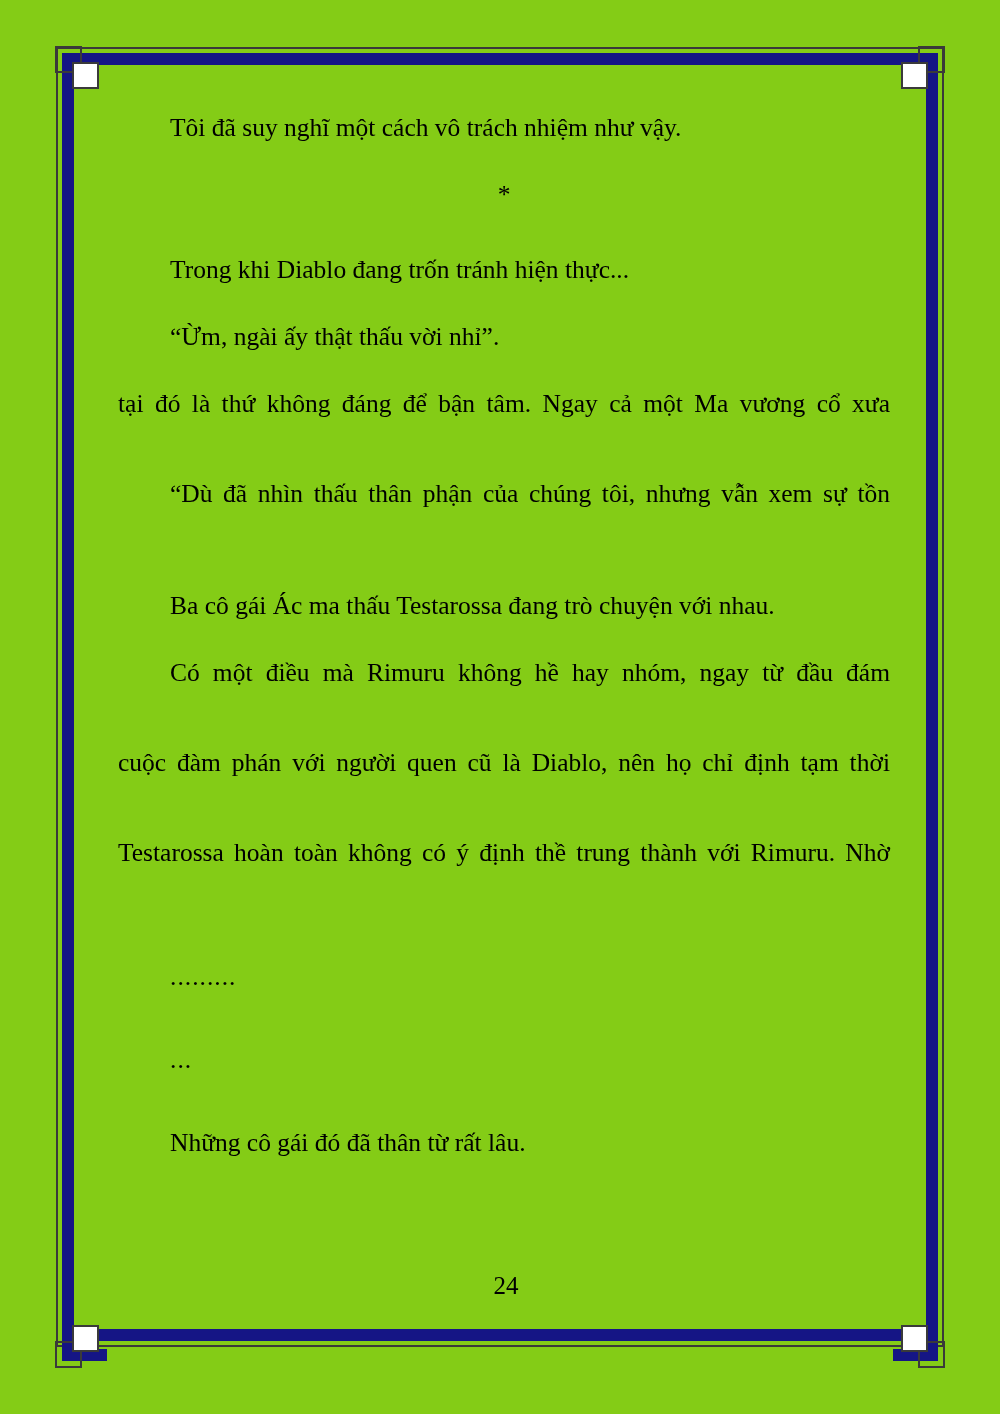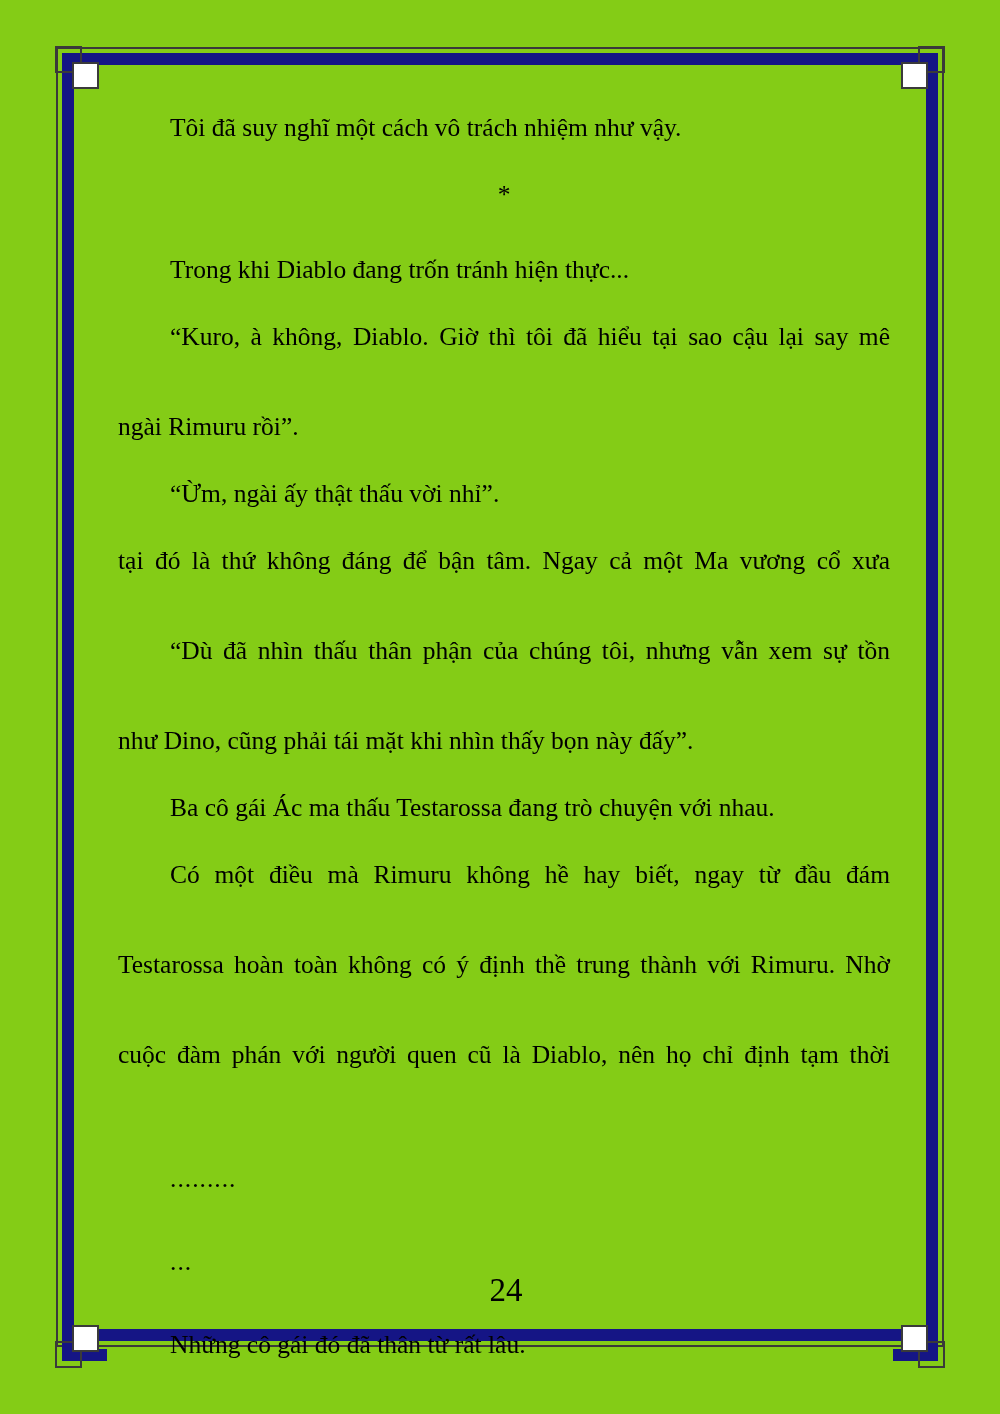--- a/index.html
+++ b/index.html
@@ -123,21 +123,21 @@
   .jline.nofill::after { display: none; }
   .jline.ind { text-indent: 52px; }
 
   
   .page-number {
     position: absolute;
     left: 12px;
     right: 0;
     top: 1272px;
     text-align: center;
-    font-size: 33px;
+    font-size: 25px;
     font-family: "Liberation Serif", "DejaVu Serif", serif;
   }
 </style>
 </head>
 <body>
 
 <div class="page">
 
   <div class="frame-thin"></div>
   <div class="frame-band"></div>
@@ -167,43 +167,38 @@
     <p class="para">
       <span>Tôi đã suy nghĩ một cách vô trách nhiệm như vậy.</span>
     </p>
 
     <p class="separator">*</p>
 
     <p class="para">
       <span>Trong khi Diablo đang trốn tránh hiện thực...</span>
     </p>
 
-    <p class="para-noindent">
-      <span class="jline ind">“Kuro, à không, Diablo. Giờ thì tôi đã hiểu tại sao cậu lại say mê</span>
-      <span class="jline nofill">ngài Rimuru rồi”.</span>
-    </p>
 
     <p class="para">
       <span>“Ừm, ngài ấy thật thấu vời nhỉ”.</span>
     </p>
 
     <p class="para-noindent">
       <span class="jline">tại đó là thứ không đáng để bận tâm. Ngay cả một Ma vương cổ xưa</span>
       <span class="jline ind">“Dù đã nhìn thấu thân phận của chúng tôi, nhưng vẫn xem sự tồn</span>
-      <span class="jline nofill">như Dino, cũng phải tái mặt khi nhìn thấy bọn này đấy”.</span>
     </p>
 
     <p class="para">
       <span>Ba cô gái Ác ma thấu Testarossa đang trò chuyện với nhau.</span>
     </p>
 
     <p class="para-noindent">
-      <span class="jline ind">Có một điều mà Rimuru không hề hay biết, ngay từ đầu đám</span>
+      <span class="jline ind">Có một điều mà Rimuru không hề hay nhóm, ngay từ đầu đám</span>
+      <span class="jline">cuộc đàm phán với người quen cũ là Diablo, nên họ chỉ định tạm thời</span>
       <span class="jline">Testarossa hoàn toàn không có ý định thề trung thành với Rimuru. Nhờ</span>
-      <span class="jline">cuộc đàm phán với người quen cũ là Diablo, nên họ chỉ định tạm thời</span>
     </p>
 
     <div class="gap-sm"></div>
 
     <p class="dots">.........</p>
 
     <div class="gap-sm"></div>
 
     <p class="dots">...</p>
 

